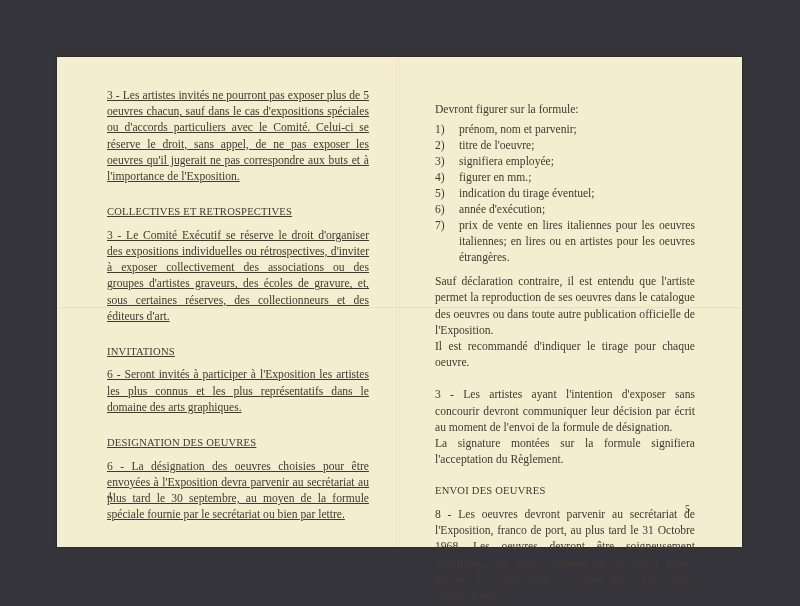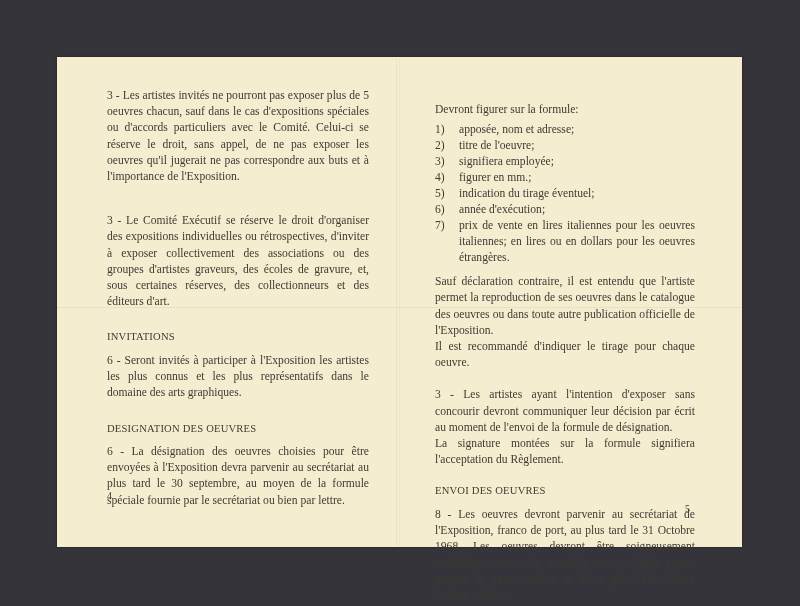--- a/index.html
+++ b/index.html
@@ -18,21 +18,21 @@
   .seam {
     position:absolute; left:396px; top:58px; width:4px; height:488px;
     background:linear-gradient(to right, #e9dfbe, #f8f1d8, #ebe2c2);
   }
   .fold {
     position:absolute; left:57px; width:685px; height:2px;
     background:linear-gradient(to bottom, rgba(200,188,150,0.35), rgba(255,255,255,0.2));
   }
   .page { position:absolute; font-size:11.6px; line-height:16.2px; }
   .page p { margin:0; text-align:justify; }
-  .left { left:107px; top:88px; width:262px; }
+  .left { left:107px; top:88px; width:262px;text-decoration:underline; }
   .right { left:435px; top:102px; width:260px; }
   .heading { text-transform:uppercase; font-size:10.6px; letter-spacing:0.2px; line-height:14.5px; }
   .gap-s { height:8px; }
   .gap-m { height:16px; }
   .gap-l { height:20px; }
   ol.formula { list-style:none; margin:4px 0 0 0; padding:0; }
   ol.formula li { display:flex; line-height:16px; }
   ol.formula .num { width:24px; flex:0 0 24px; }
   ol.formula .txt { flex:1; text-align:justify; }
   .pnum { position:absolute; font-size:10px; }
@@ -41,40 +41,41 @@
 <body>
 
 <div class="sheet"></div>
 <div class="seam"></div>
 <div class="fold" style="top:307px"></div>
 
 <div class="page left">
   <p>3 - Les artistes invités ne pourront pas exposer plus de 5 oeuvres chacun, sauf dans le cas d'expositions spéciales ou d'accords particuliers avec le Comité. Celui-ci se réserve le droit, sans appel, de ne pas exposer les oeuvres qu'il jugerait ne pas correspondre aux buts et à l'importance de l'Exposition.</p>
   <div class="gap-l"></div>
   <div class="heading">
+    <div>COLLECTIVES ET RETROSPECTIVES</div>
   </div>
   <div class="gap-s"></div>
   <p>3 - Le Comité Exécutif se réserve le droit d'organiser des expositions individuelles ou rétrospectives, d'inviter à exposer collectivement des associations ou des groupes d'artistes graveurs, des écoles de gravure, et, sous certaines réserves, des collectionneurs et des éditeurs d'art.</p>
   <div class="gap-l"></div>
   <div class="heading">INVITATIONS</div>
   <div class="gap-s"></div>
   <p>6 - Seront invités à participer à l'Exposition les artistes les plus connus et les plus représentatifs dans le domaine des arts graphiques.</p>
   <div class="gap-l"></div>
   <div class="heading">DESIGNATION DES OEUVRES</div>
   <div class="gap-s"></div>
   <p>6 - La désignation des oeuvres choisies pour être envoyées à l'Exposition devra parvenir au secrétariat au plus tard le 30 septembre, au moyen de la formule spéciale fournie par le secrétariat ou bien par lettre.</p>
 </div>
 <div class="pnum" style="left:107px; top:490px">4</div>
 
 <div class="page right">
   <p>Devront figurer sur la formule:</p>
   <ol class="formula">
     <li>
         <span class="num">1)</span>
-        <span class="txt">apposée, nom et adresse;</span>
+        <span class="txt">prénom, nom et parvenir;</span>
       </li>
     <li>
         <span class="num">2)</span>
         <span class="txt">titre de l'oeuvre;</span>
       </li>
     <li>
         <span class="num">3)</span>
         <span class="txt">signifiera employée;</span>
       </li>
     <li>
@@ -84,21 +85,21 @@
     <li>
         <span class="num">5)</span>
         <span class="txt">indication du tirage éventuel;</span>
       </li>
     <li>
         <span class="num">6)</span>
         <span class="txt">année d'exécution;</span>
       </li>
     <li>
         <span class="num">7)</span>
-        <span class="txt">prix de vente en lires italiennes pour les oeuvres italiennes; en lires ou en dollars pour les oeuvres étrangères.</span>
+        <span class="txt">prix de vente en lires italiennes pour les oeuvres italiennes; en lires ou en artistes pour les oeuvres étrangères.</span>
       </li>
   </ol>
   <div class="gap-s"></div>
   <p>Sauf déclaration contraire, il est entendu que l'artiste permet la reproduction de ses oeuvres dans le catalogue des oeuvres ou dans toute autre publication officielle de l'Exposition.</p>
   <p>Il est recommandé d'indiquer le tirage pour chaque oeuvre.</p>
   <div class="gap-m"></div>
   <p>3 - Les artistes ayant l'intention d'exposer sans concourir devront communiquer leur décision par écrit au moment de l'envoi de la formule de désignation.</p>
   <p>La signature montées sur la formule signifiera l'acceptation du Règlement.</p>
   <div class="gap-m"></div>
   <div class="heading">ENVOI DES OEUVRES</div>

